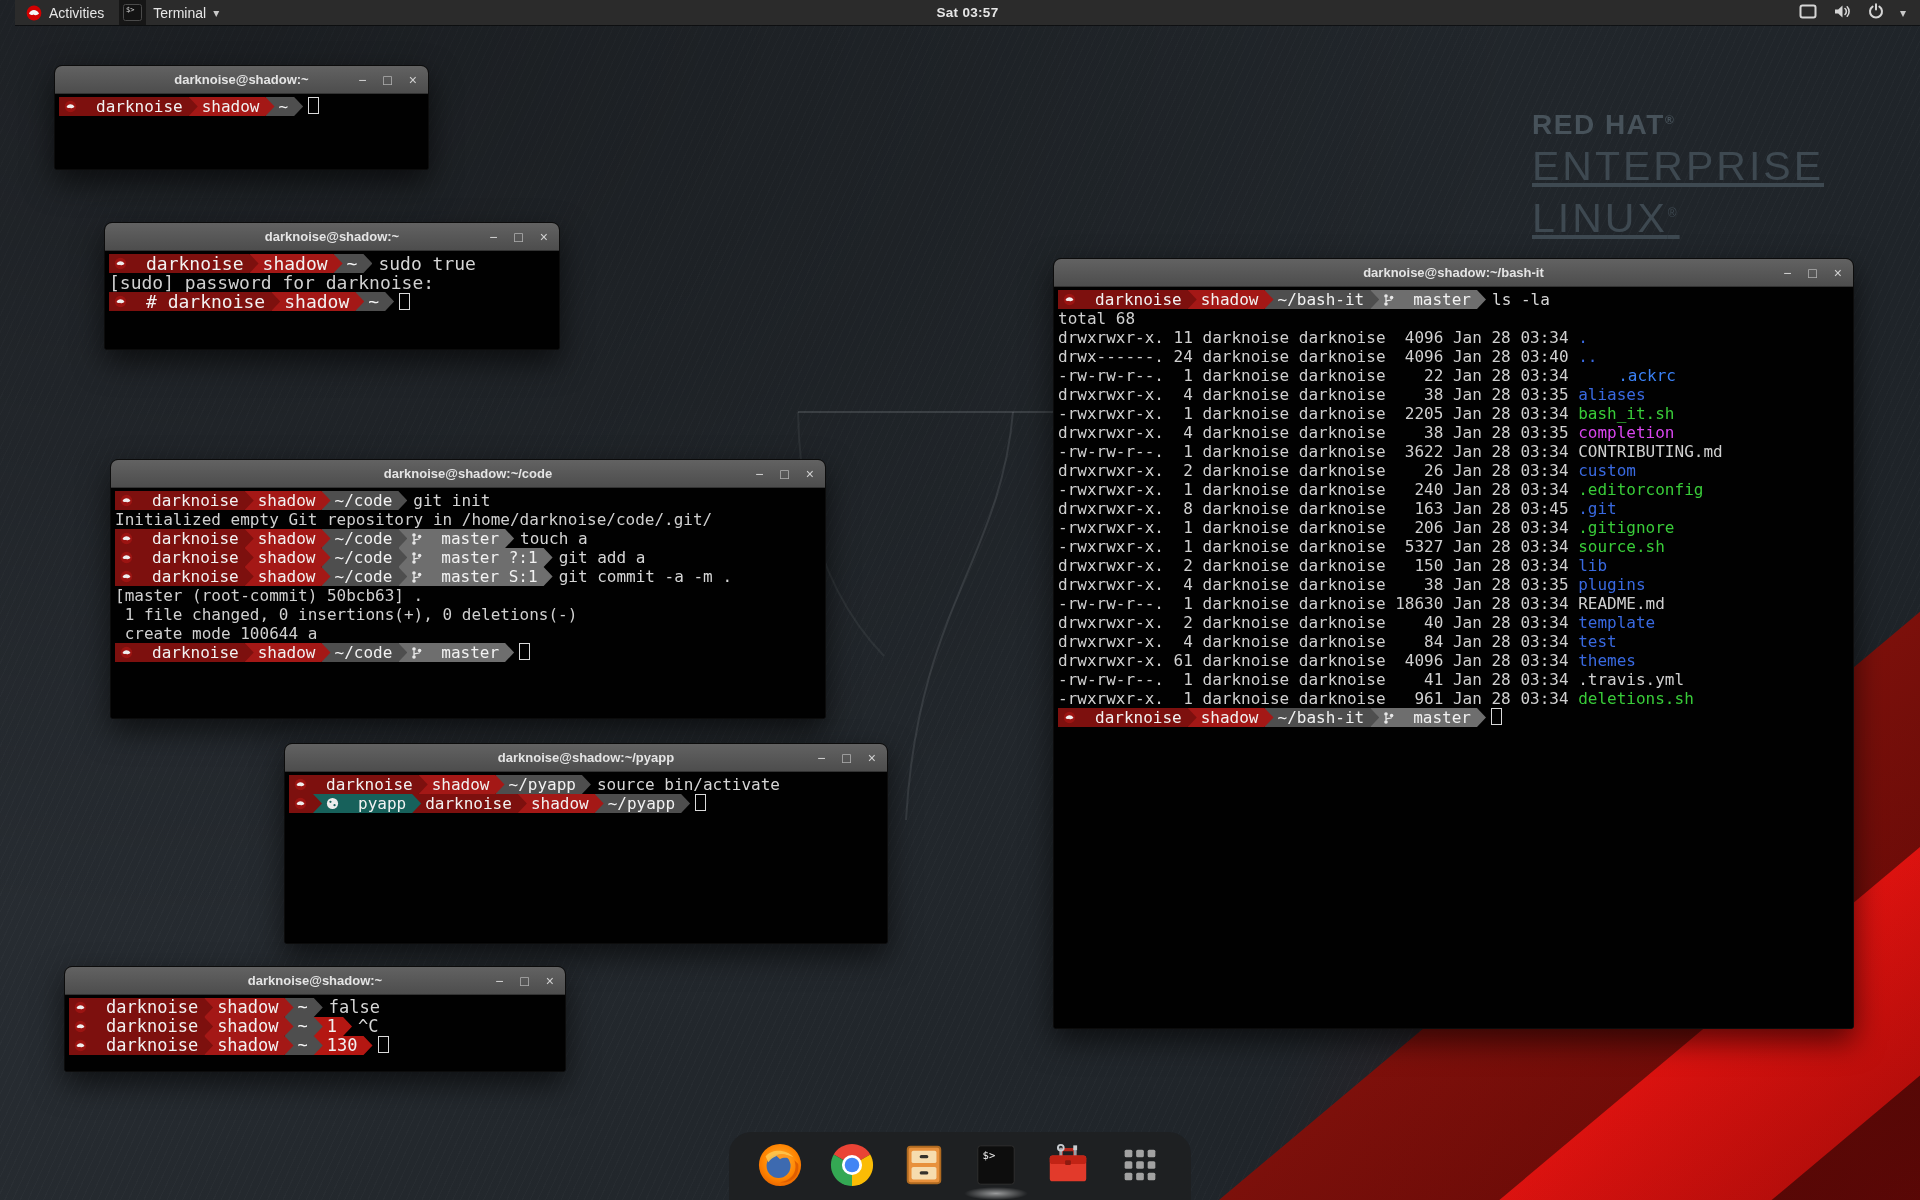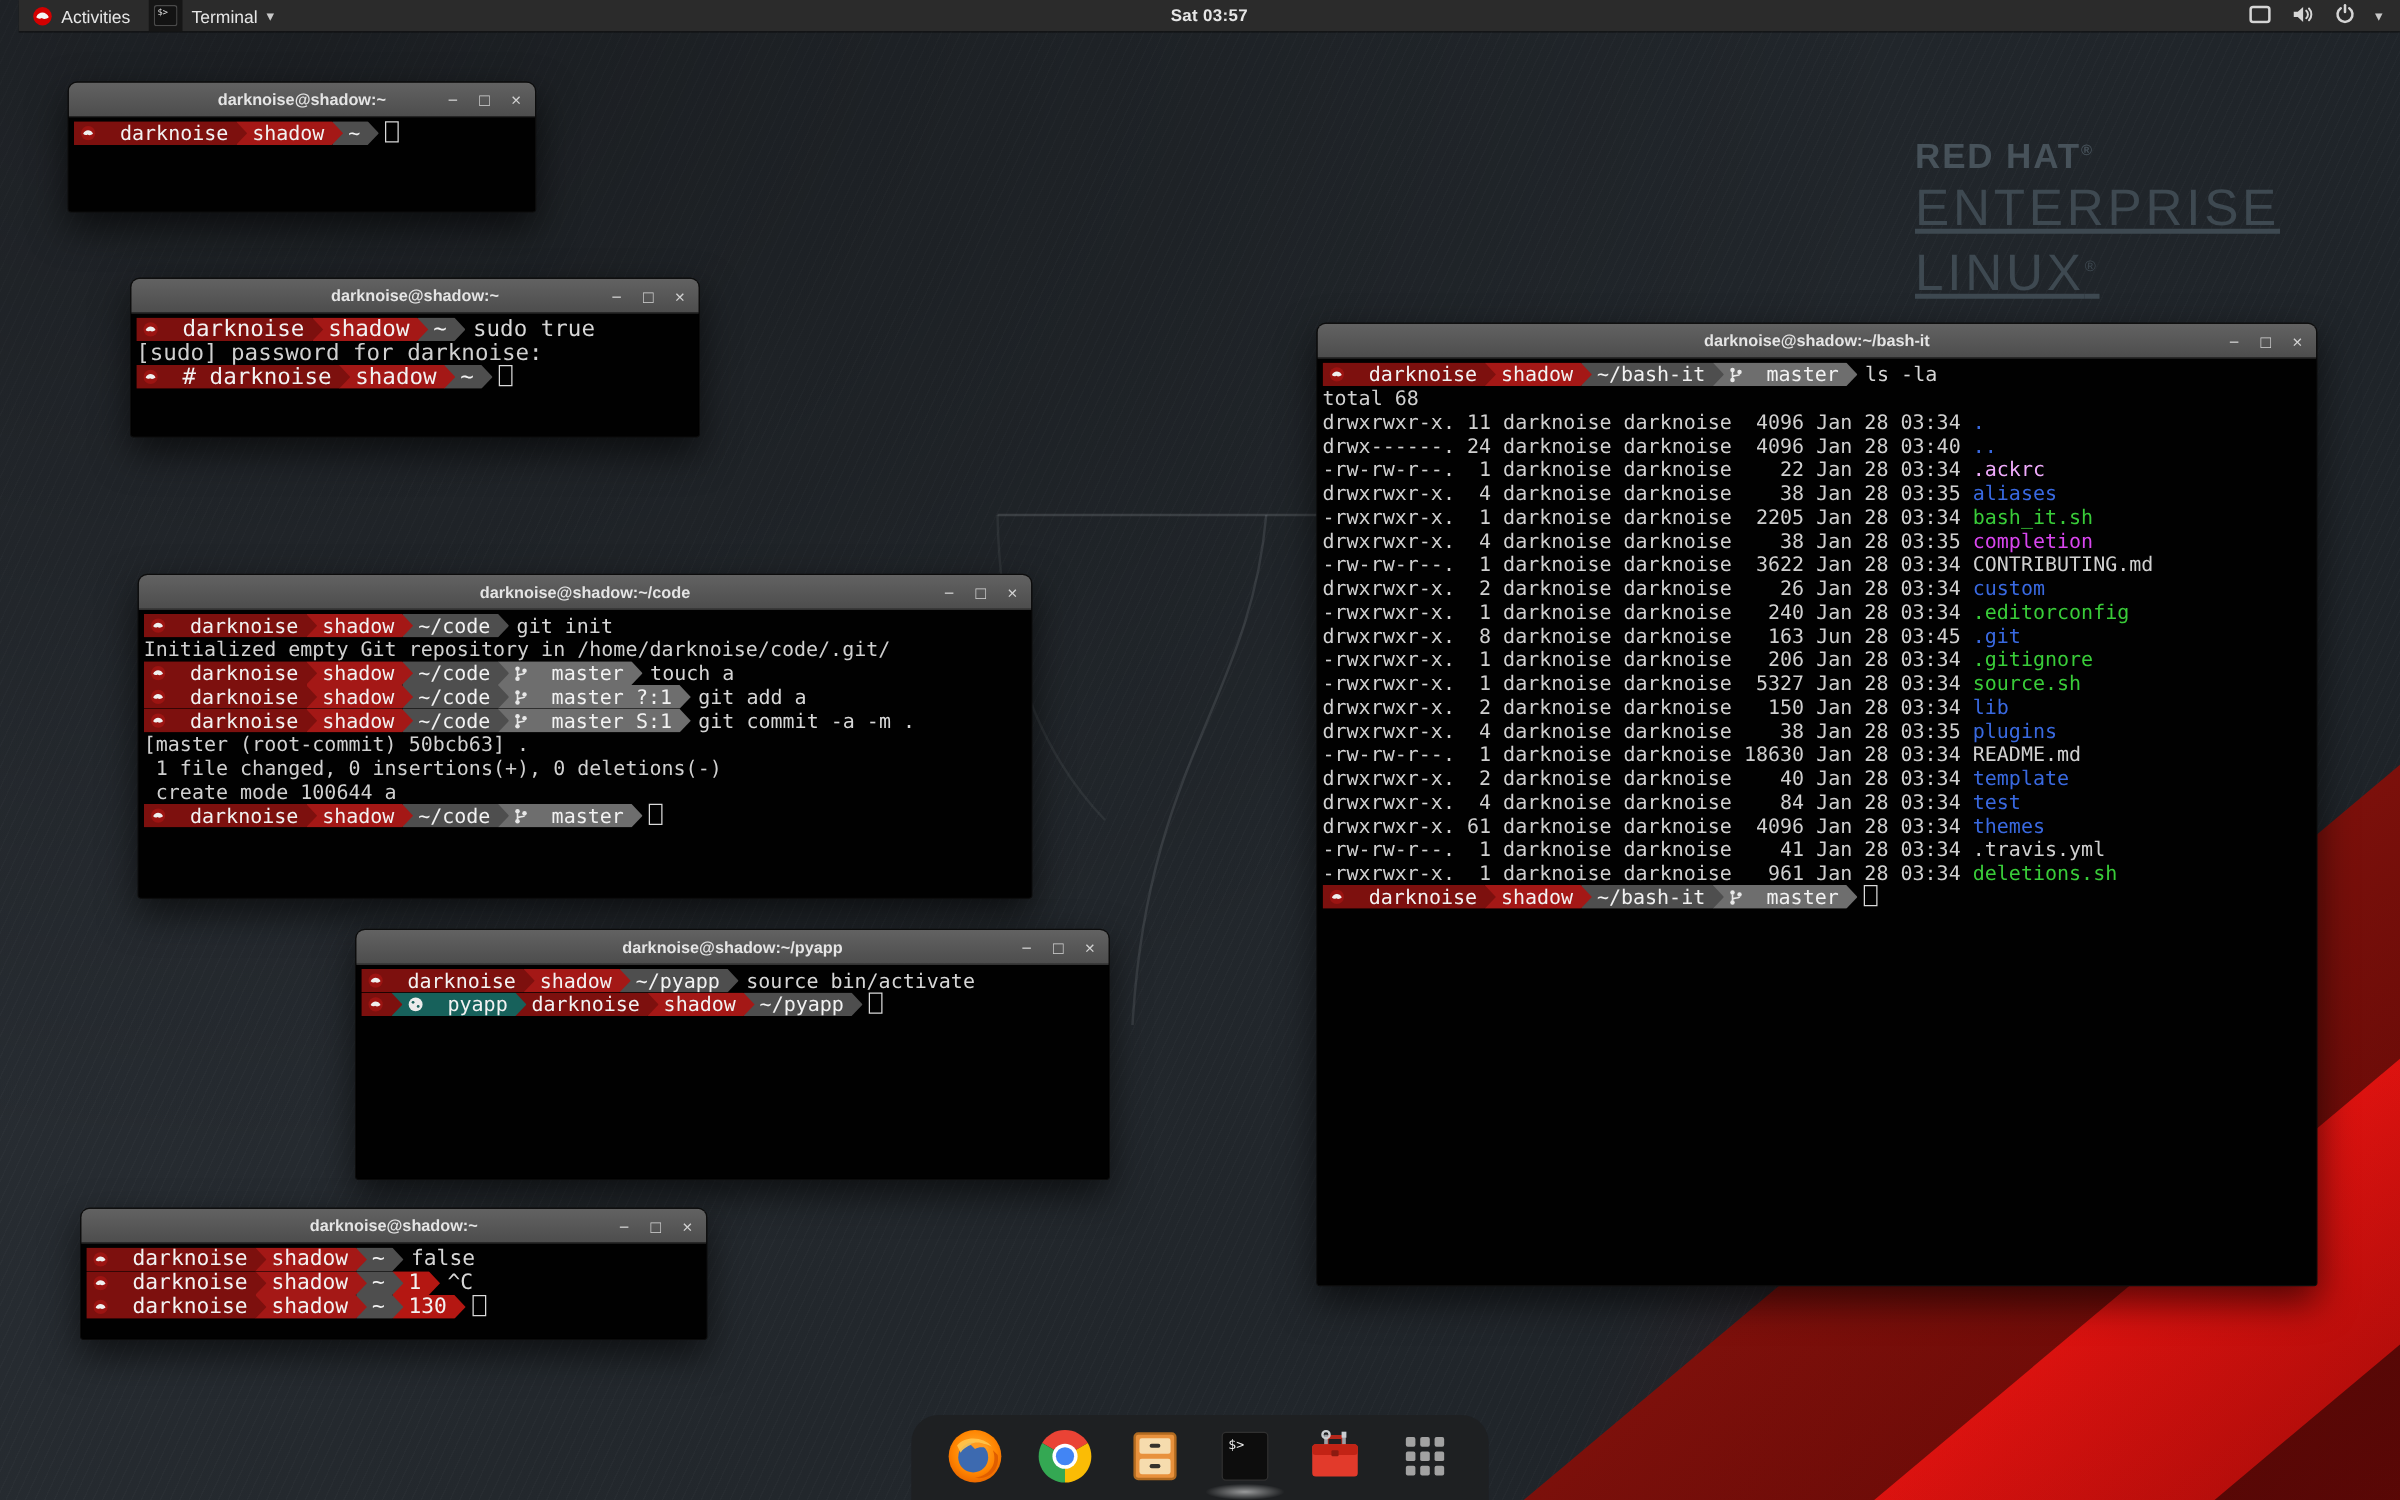--- a/index.html
+++ b/index.html
@@ -243,28 +243,28 @@
                 <path d="M3.1 8.7 C4.4 5.1 8.1 4.3 10.6 5.9 c1 .7 1.9 1.6 2.2 2.8 c-1.6 1.5-3.9 1.8-5.4 .7 c-1.4 1-3.1 .6-4.3-.7z" fill="#efefef"></path>
               </svg></span><span>darknoise</span></span><span class="seg" style="background: rgb(164, 24, 22); z-index: 39;"><span>shadow</span></span><span class="seg" style="background: rgb(78, 78, 78); z-index: 38;"><span>~/bash-it</span></span><span class="seg" style="background: rgb(110, 110, 110); z-index: 37;"><span class="segicon"><svg width="11" height="14" viewBox="0 0 11 14">
                 <circle cx="3" cy="3" r="1.8" fill="#e8e8e8"></circle>
                 <circle cx="3" cy="11" r="1.8" fill="#e8e8e8"></circle>
                 <circle cx="8.6" cy="4.6" r="1.8" fill="#e8e8e8"></circle>
                 <path d="M3 4.5 V9.5 M3 8.8 C3 6.8 8.6 8 8.6 6.4" stroke="#e8e8e8" stroke-width="1.3" fill="none"></path>
               </svg></span><span>master</span></span><span class="cmd">ls -la</span></div>
         <div class="tline"><span>total 68</span></div>
         <div class="tline"><span>drwxrwxr-x. 11 darknoise darknoise  4096 Jan 28 03:34 </span><span style="color: rgb(57, 105, 224);">.</span></div>
         <div class="tline"><span>drwx------. 24 darknoise darknoise  4096 Jan 28 03:40 </span><span style="color: rgb(57, 105, 224);">..</span></div>
-        <div class="tline"><span>-rw-rw-r--.  1 darknoise darknoise    22 Jan 28 03:34 </span><span style="color: #f0abfc;">.ackrc</span></div>
+        <div class="tline"><span>-rw-rw-r--.  1 darknoise darknoise    22 Jan 28 03:34 </span><span style="color: #3b82f6; margin-left: 40px;">.ackrc</span></div>
         <div class="tline"><span>drwxrwxr-x.  4 darknoise darknoise    38 Jan 28 03:35 </span><span style="color: rgb(57, 105, 224);">aliases</span></div>
         <div class="tline"><span>-rwxrwxr-x.  1 darknoise darknoise  2205 Jan 28 03:34 </span><span style="color: rgb(57, 204, 57);">bash_it.sh</span></div>
         <div class="tline"><span>drwxrwxr-x.  4 darknoise darknoise    38 Jan 28 03:35 </span><span style="color: #d946ef;">completion</span></div>
         <div class="tline"><span>-rw-rw-r--.  1 darknoise darknoise  3622 Jan 28 03:34 </span><span style="color: rgb(208, 208, 208);">CONTRIBUTING.md</span></div>
         <div class="tline"><span>drwxrwxr-x.  2 darknoise darknoise    26 Jan 28 03:34 </span><span style="color: rgb(57, 105, 224);">custom</span></div>
         <div class="tline"><span>-rwxrwxr-x.  1 darknoise darknoise   240 Jan 28 03:34 </span><span style="color: rgb(57, 204, 57);">.editorconfig</span></div>
-        <div class="tline"><span>drwxrwxr-x.  8 darknoise darknoise   163 Jun 28 03:45 </span><span style="color: rgb(57, 105, 224);">.git</span></div>
+        <div class="tline"><span>drwxrwxr-x.  8 darknoise darknoise   163 Jan 28 03:45 </span><span style="color: rgb(57, 105, 224);">.git</span></div>
         <div class="tline"><span>-rwxrwxr-x.  1 darknoise darknoise   206 Jan 28 03:34 </span><span style="color: rgb(57, 204, 57);">.gitignore</span></div>
         <div class="tline"><span>-rwxrwxr-x.  1 darknoise darknoise  5327 Jan 28 03:34 </span><span style="color: rgb(57, 204, 57);">source.sh</span></div>
         <div class="tline"><span>drwxrwxr-x.  2 darknoise darknoise   150 Jan 28 03:34 </span><span style="color: rgb(57, 105, 224);">lib</span></div>
         <div class="tline"><span>drwxrwxr-x.  4 darknoise darknoise    38 Jan 28 03:35 </span><span style="color: rgb(57, 105, 224);">plugins</span></div>
         <div class="tline"><span>-rw-rw-r--.  1 darknoise darknoise 18630 Jan 28 03:34 </span><span style="color: rgb(208, 208, 208);">README.md</span></div>
         <div class="tline"><span>drwxrwxr-x.  2 darknoise darknoise    40 Jan 28 03:34 </span><span style="color: rgb(57, 105, 224);">template</span></div>
         <div class="tline"><span>drwxrwxr-x.  4 darknoise darknoise    84 Jan 28 03:34 </span><span style="color: rgb(57, 105, 224);">test</span></div>
         <div class="tline"><span>drwxrwxr-x. 61 darknoise darknoise  4096 Jan 28 03:34 </span><span style="color: rgb(57, 105, 224);">themes</span></div>
         <div class="tline"><span>-rw-rw-r--.  1 darknoise darknoise    41 Jan 28 03:34 </span><span style="color: rgb(208, 208, 208);">.travis.yml</span></div>
         <div class="tline"><span>-rwxrwxr-x.  1 darknoise darknoise   961 Jan 28 03:34 </span><span style="color: rgb(57, 204, 57);">deletions.sh</span></div>

